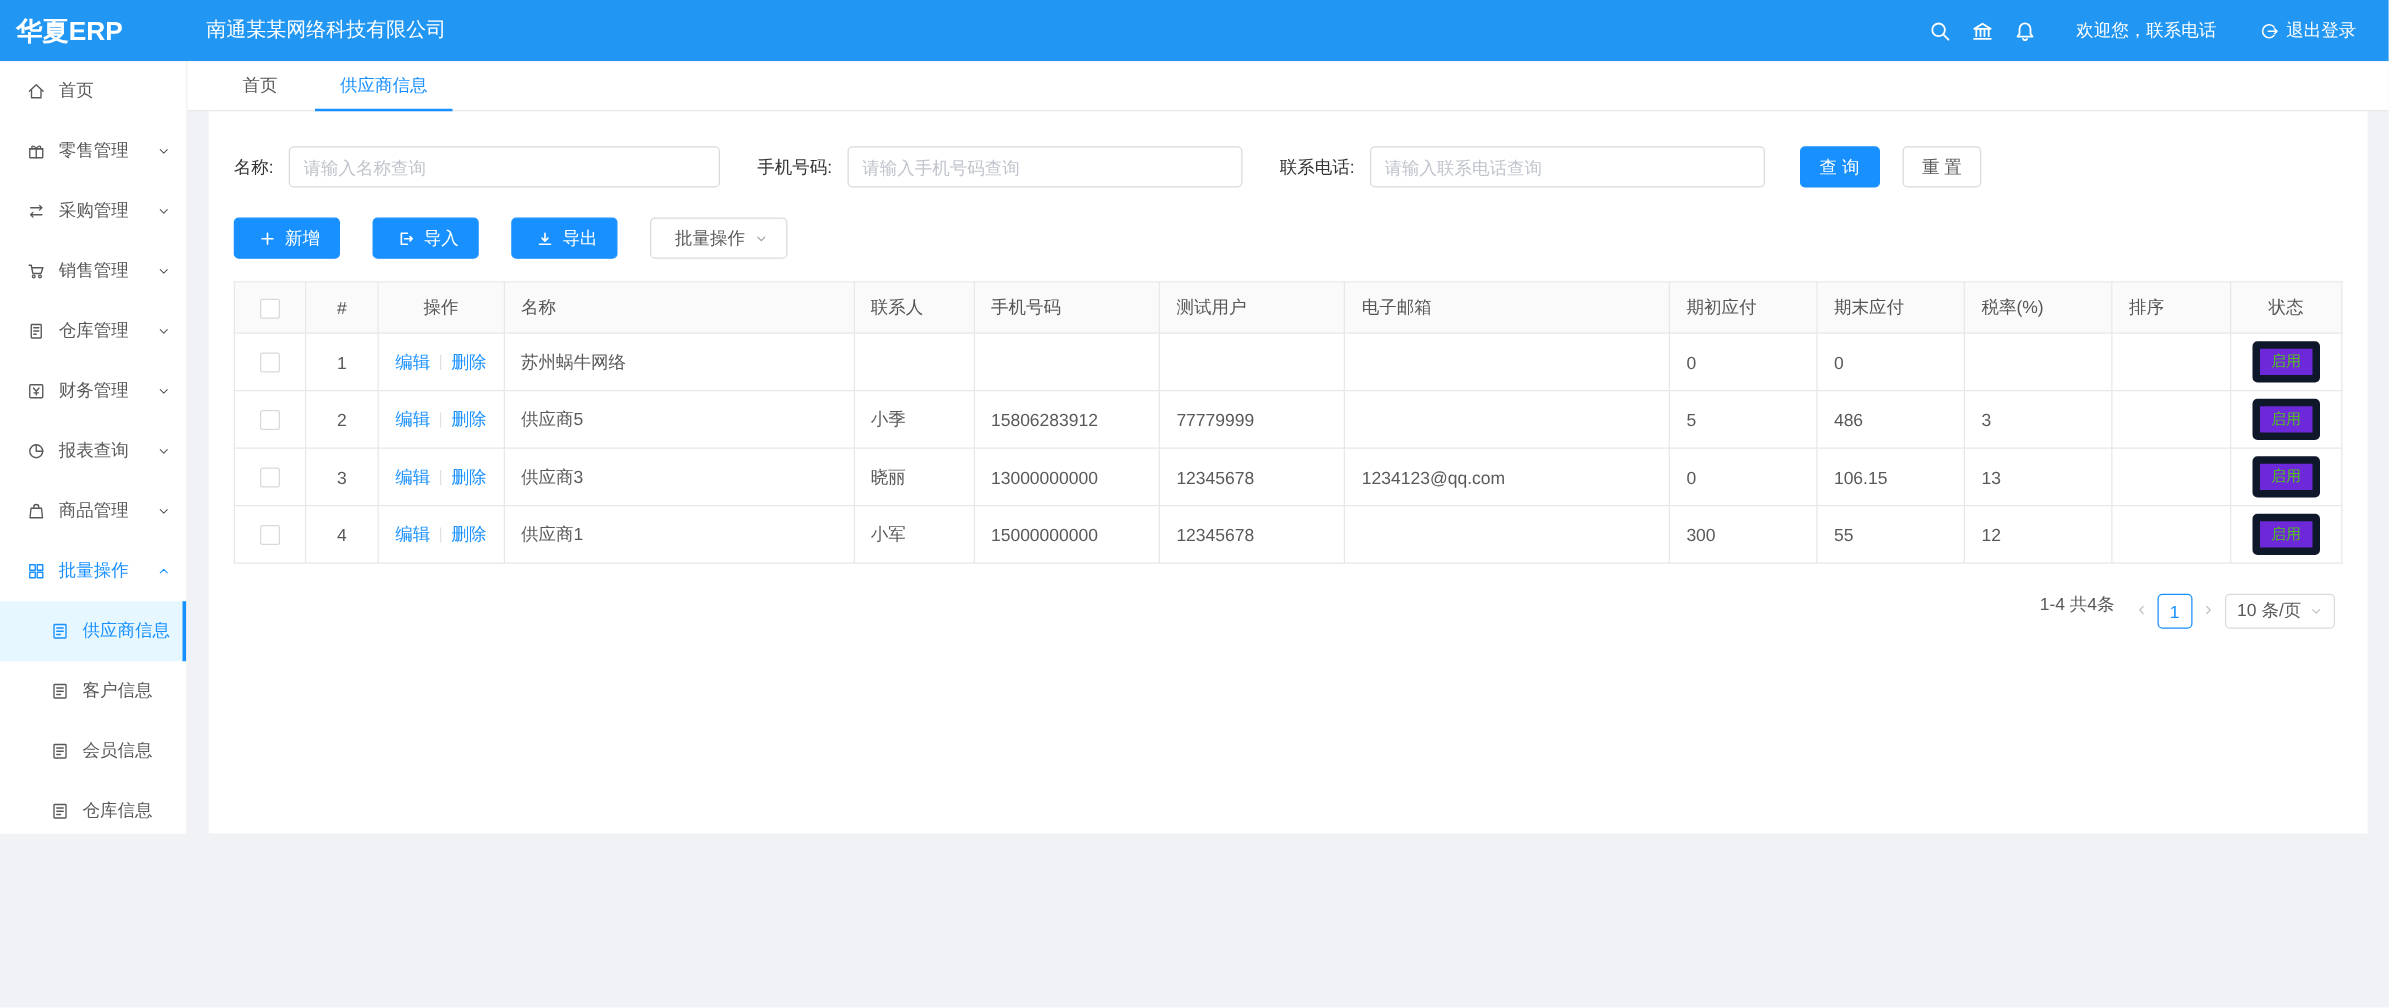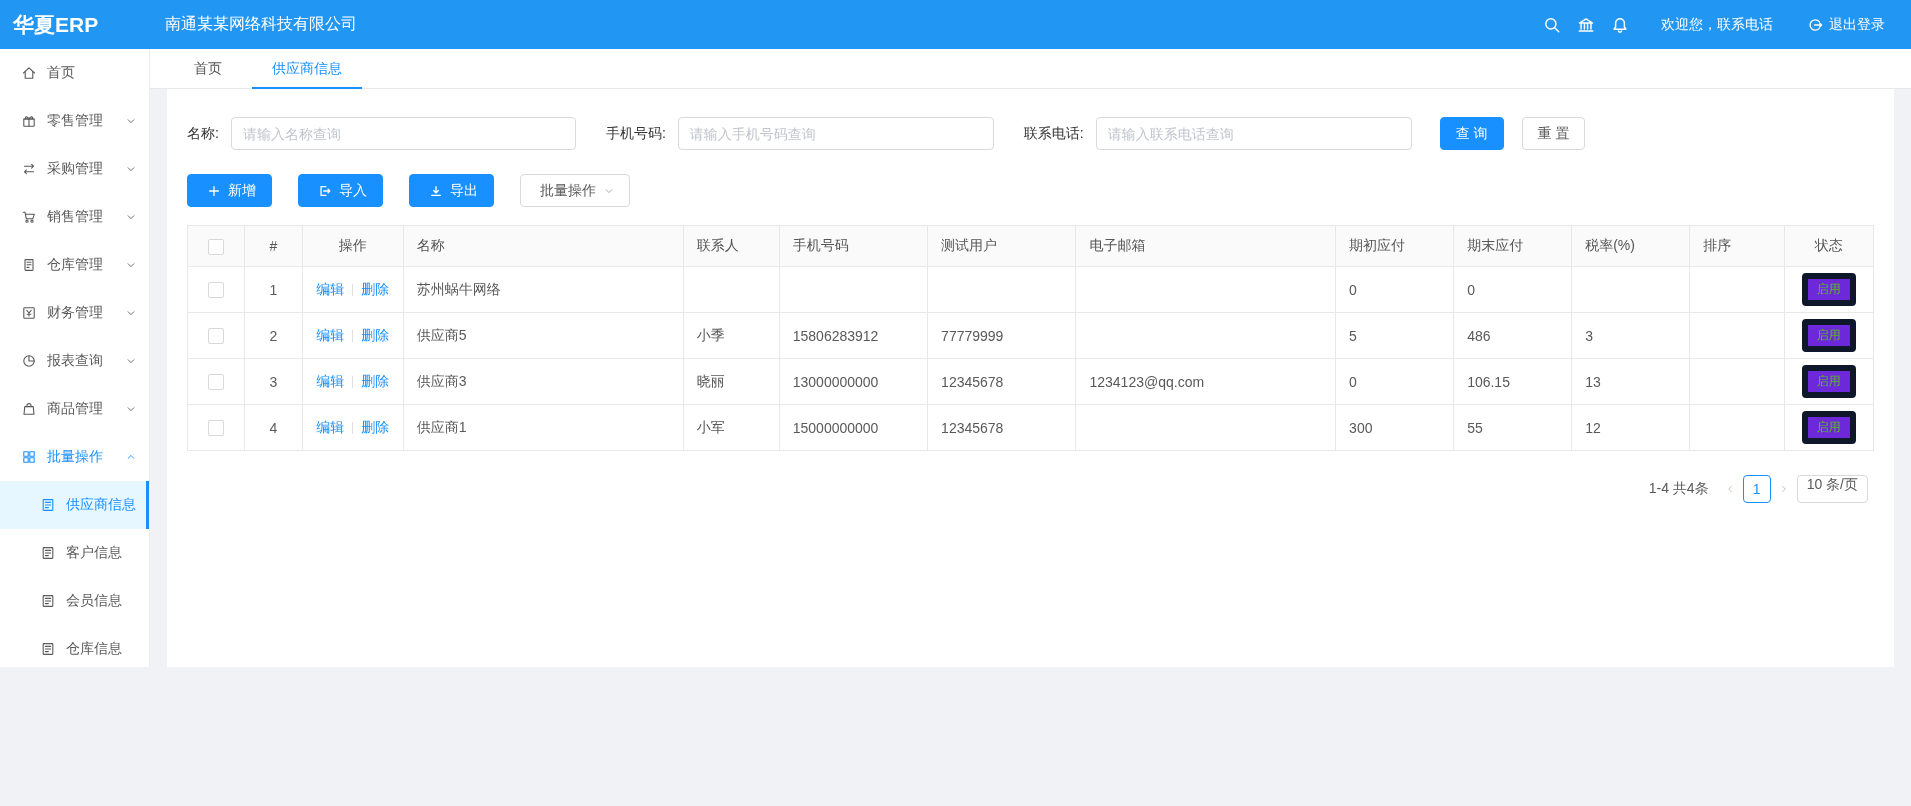--- a/index.html
+++ b/index.html
@@ -65,26 +65,26 @@
   th, td { border:1px solid #e8e8e8; padding:0 13px; overflow:hidden; white-space:nowrap; text-overflow:ellipsis; }
   thead th { height:41px; background:#fafafa; color:#555; font-weight:normal; text-align:left; }
   tbody td { height:46px; background:#fff; color:#595959; }
   th.c, td.c { text-align:center; }
   .checkbox { display:inline-block; width:16px; height:16px; border:1px solid #d9d9d9; border-radius:2px; background:#fff; vertical-align:middle; cursor:pointer; }
   .lnk { color:#1890ff; cursor:pointer; text-decoration:none; }
   .act-sep { display:inline-block; width:1px; height:12px; background:#e0e0e0; margin:0 8px; vertical-align:middle; }
   .badge-on { display:inline-block; padding:3px 9px; font-size:12px; color:#52c41a; background:#6d28d9; border:6px solid #0f172a; border-radius:4px; line-height:1.3; }
 
   
-  .pager { display:flex; align-items:center; justify-content:flex-end; margin-top:24px; padding-right:6px; color:#595959; font-size:14px; }
+  .pager { display:flex; align-items:flex-start; justify-content:flex-end; margin-top:24px; padding-right:6px; color:#595959; font-size:14px; }
   .pager .total { margin-right:8px; }
   .pg-arrow { display:inline-flex; align-items:center; justify-content:center; width:26px; height:26px; color:#bfbfbf; cursor:pointer; }
   .pg-arrow svg { width:10px; height:10px; stroke:currentColor; fill:none; stroke-width:1.5; stroke-linecap:round; stroke-linejoin:round; }
   .pg-num { display:inline-flex; align-items:center; justify-content:center; min-width:28px; height:28px; border:1px solid #1890ff; border-radius:4px; color:#1890ff; cursor:pointer; background:#fff; }
-  .pg-size { display:inline-flex; align-items:center; height:28px; border:1px solid #d9d9d9; border-radius:4px; padding:0 9px; color:#595959; cursor:pointer; background:#fff; gap:7px;flex-direction:column; }
+  .pg-size { display:inline-flex; align-items:center; height:28px; border:1px solid #d9d9d9; border-radius:4px; padding:0 9px; color:#595959; cursor:pointer; background:#fff; gap:7px; }
   .pg-size svg { width:10px; height:10px; stroke:#bfbfbf; fill:none; stroke-width:1.4; stroke-linecap:round; stroke-linejoin:round; }
 </style>
 </head>
 <body>
 
 <div class="app-header">
   <div class="logo">华夏ERP</div>
   <div class="company">南通某某网络科技有限公司</div>
   <div class="header-right">
     <span class="hicon">

